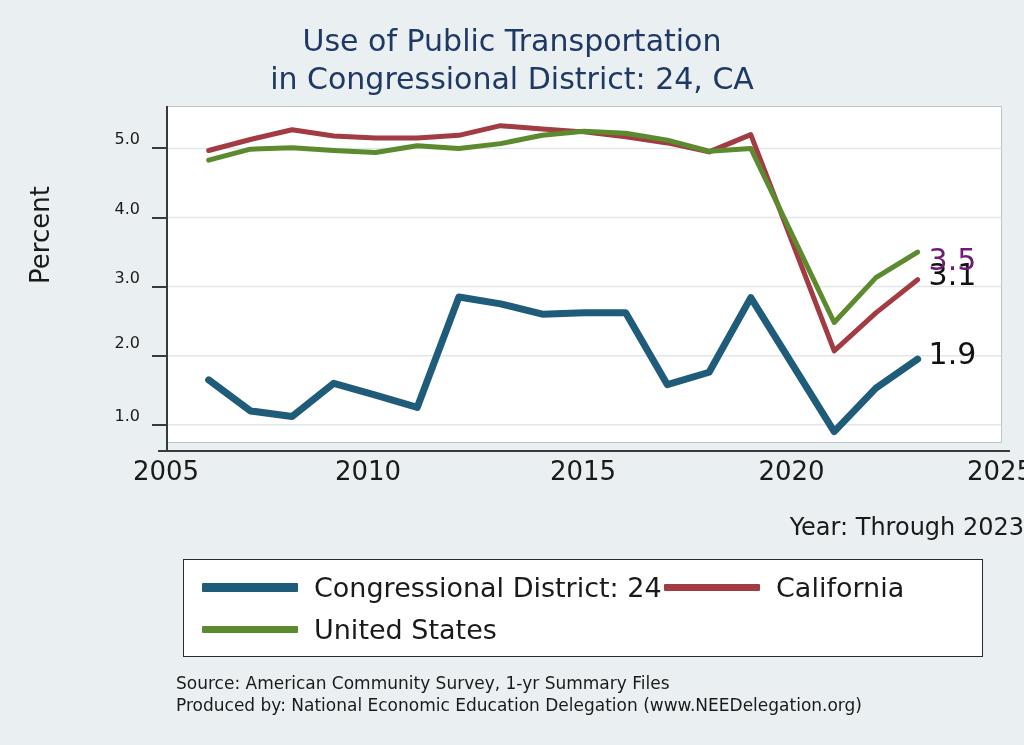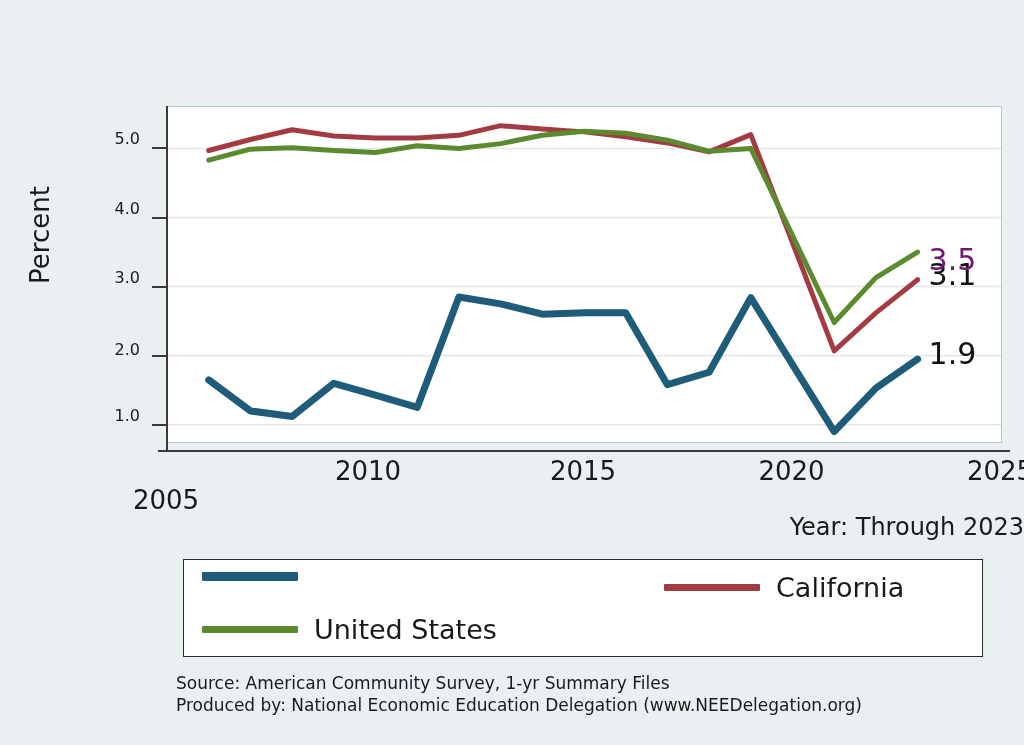--- a/index.html
+++ b/index.html
@@ -155,20 +155,24 @@
     color: #1a1a1a;
     line-height: 22px;
     font-family: "DejaVu Sans", sans-serif;
   }
 </style>
 </head>
 <body>
 
 <div id="page">
 
+  <div class="title">
+    <span>Use of Public Transportation</span>
+    <span class="line2">in Congressional District: 24, CA</span>
+  </div>
 
   <div id="ylabel">Percent</div>
 
   <div id="plot-area">
     <svg id="grid-svg" width="834" height="335">
         <line x1="0" x2="834" y1="317.7319587628866" y2="317.7319587628866" stroke="#e2e8ea" stroke-width="1.5"></line>
         <line x1="0" x2="834" y1="248.659793814433" y2="248.659793814433" stroke="#e2e8ea" stroke-width="1.5"></line>
         <line x1="0" x2="834" y1="179.58762886597938" y2="179.58762886597938" stroke="#e2e8ea" stroke-width="1.5"></line>
         <line x1="0" x2="834" y1="110.51546391752575" y2="110.51546391752575" stroke="#e2e8ea" stroke-width="1.5"></line>
         <line x1="0" x2="834" y1="41.443298969072146" y2="41.443298969072146" stroke="#e2e8ea" stroke-width="1.5"></line>
@@ -179,47 +183,48 @@
         <polyline points="41.70,53.19 83.40,42.13 125.10,40.75 166.80,43.52 208.50,45.59 250.20,38.68 291.90,41.44 333.60,36.61 375.30,28.32 417.00,24.18 458.70,26.25 500.40,33.15 542.10,44.21 583.80,41.44 667.20,215.51 708.90,170.61 750.60,145.05" fill="none" stroke="#5c8a2e" stroke-width="5" stroke-linejoin="round" stroke-linecap="round"></polyline>
       </svg>
   </div>
 
   <div id="y-axis-line"></div>
   <div id="x-axis-line"></div>
 
   <div id="y-ticks">
       <div class="ytick-label" style="top: 405.732px; left: 80px;">1.0</div>
       <div class="ytick-mark" style="top: 423.732px;"></div>
-      <div class="ytick-label" style="top: 340px; left: 80px;">2.0</div>
+      <div class="ytick-label" style="top: 333px; left: 80px;">2.0</div>
       <div class="ytick-mark" style="top: 354.66px;"></div>
       <div class="ytick-label" style="top: 267.588px; left: 80px;">3.0</div>
       <div class="ytick-mark" style="top: 285.588px;"></div>
       <div class="ytick-label" style="top: 198.515px; left: 80px;">4.0</div>
       <div class="ytick-mark" style="top: 216.515px;"></div>
       <div class="ytick-label" style="top: 129.443px; left: 80px;">5.0</div>
       <div class="ytick-mark" style="top: 147.443px;"></div>
     </div>
   <div id="x-ticks">
-      <div class="xtick-label" style="left: 106px; margin-top: 29px;">2005</div>
+      <div class="xtick-label" style="left: 106px;">2005</div>
       <div class="xtick-label" style="left: 308px;">2010</div>
       <div class="xtick-label" style="left: 523px;">2015</div>
       <div class="xtick-label" style="left: 731.5px;">2020</div>
       <div class="xtick-label" style="left: 940px;">2025</div>
     </div>
   <div id="end-labels">
       <div class="end-label" style="left: 928.6px; top: 336.113px; color: rgb(17, 17, 17);">1.9</div>
       <div class="end-label" style="left: 928.6px; top: 256.68px; color: rgb(17, 17, 17);">3.1</div>
       <div class="end-label" style="left: 928.6px; top: 242px; color: #701a75;">3.5</div>
     </div>
 
   <div id="xlabel">Year: Through 2023</div>
 
   <div id="legend">
     <div class="legend-item" id="li-0">
       <span class="legend-swatch" id="sw-0" style="background: rgb(31, 92, 122); height: 9px;"></span>
+      <span class="legend-label">Congressional District: 24</span>
     </div>
     <div class="legend-item" id="li-2">
       <span class="legend-swatch" id="sw-2" style="background: rgb(163, 59, 67);"></span>
       <span class="legend-label">California</span>
     </div>
     <div class="legend-item" id="li-1">
       <span class="legend-swatch" id="sw-1" style="background: rgb(92, 138, 46);"></span>
       <span class="legend-label">United States</span>
     </div>
   </div>

